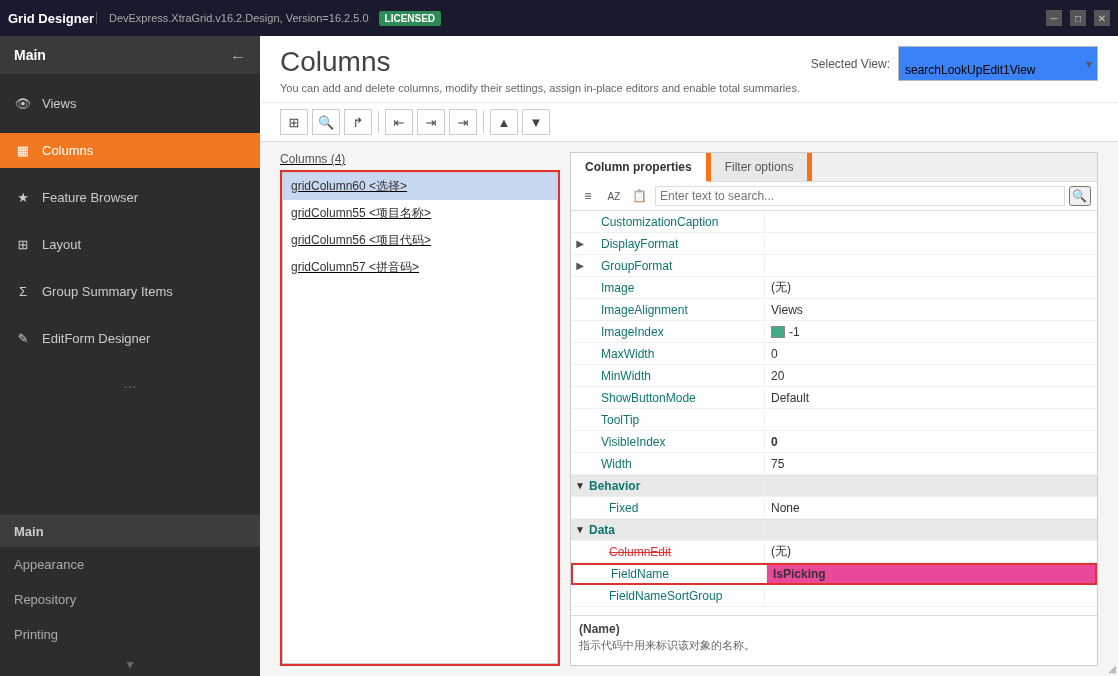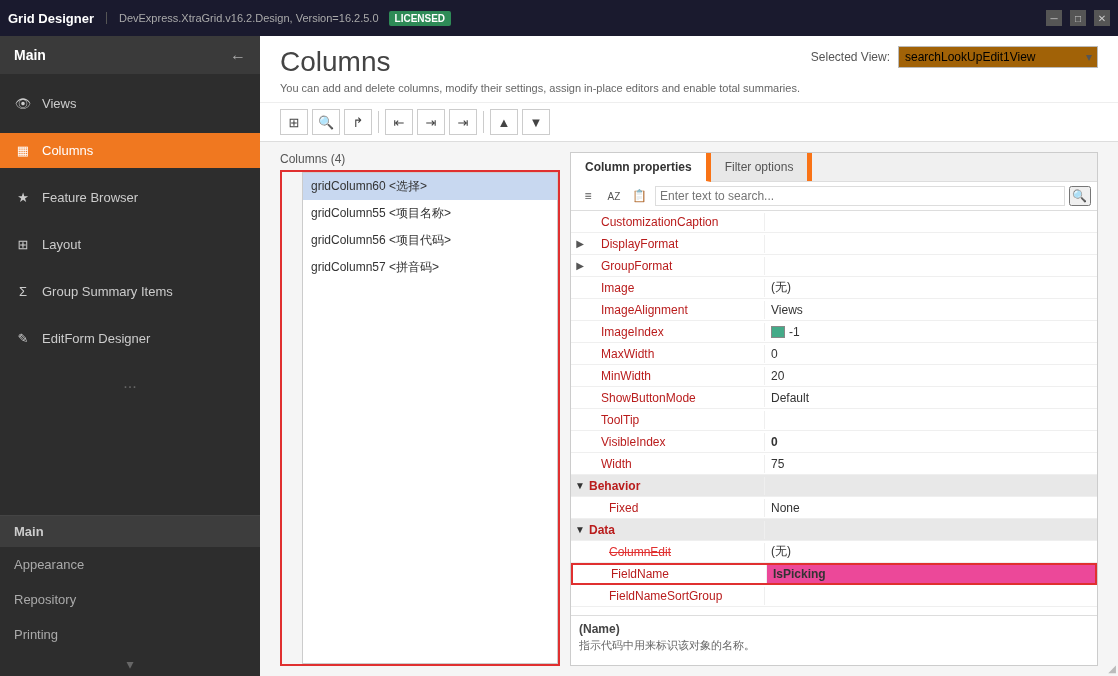--- a/index.html
+++ b/index.html
@@ -1,20 +1,20 @@
 <!DOCTYPE html>
 <html><head>
   <meta charset="utf-8">
   <style>
     * { box-sizing: border-box; margin: 0; padding: 0; }
     body { font-family: 'Segoe UI', Tahoma, sans-serif; font-size: 12px; background: #f0f0f0; width: 1118px; height: 676px; overflow: hidden; display: flex; flex-direction: column; }
 
     
     .title-bar { background: #1a1a2e; color: #ccc; display: flex; align-items: center; padding: 0 8px; height: 36px; flex-shrink: 0; }
-    .title-bar-title { font-weight: bold; color: white; font-size: 13px; margin-right: 12px; }
+    .title-bar-title { font-weight: bold; color: white; font-size: 13px; margin-right: 2px; }
     .title-bar-subtitle { font-size: 11px; color: #aaa; border-left: 1px solid #555; padding-left: 12px; }
     .licensed-badge { background: #2e8b57; color: white; font-size: 10px; padding: 2px 6px; border-radius: 2px; margin-left: 10px; font-weight: bold; }
     .title-bar-controls { margin-left: auto; display: flex; gap: 8px; }
     .title-btn { width: 16px; height: 16px; background: #555; border: none; color: #ccc; cursor: pointer; display: flex; align-items: center; justify-content: center; font-size: 10px; }
 
     
     .app-body { display: flex; flex: 1; overflow: hidden; }
 
     
     .sidebar { width: 260px; background: #2d2d2d; display: flex; flex-direction: column; flex-shrink: 0; gap: 12px; }
@@ -28,34 +28,34 @@
     
     .sidebar-bottom { border-top: 1px solid #444; margin-top: auto; }
     .sidebar-section-header { background: #3d3d3d; color: #ccc; padding: 8px 14px; font-size: 13px; font-weight: bold; }
     .sidebar-sub-item { padding: 10px 14px; color: #aaa; cursor: pointer; font-size: 13px; }
     .sidebar-bottom-arrow { text-align: center; color: #666; padding: 4px; font-size: 14px; cursor: pointer; }
 
     
     .content { flex: 1; display: flex; flex-direction: column; background: #f5f5f5; overflow: hidden; }
     .content-title { font-size: 28px; color: #444; font-weight: 300; margin-bottom: 4px; }
     .content-desc { font-size: 11px; color: #666; margin-bottom: 8px; }
-    .selected-view-dropdown { border: 1px solid #bbb; padding: 3px 24px 3px 6px; font-size: 12px; background: #a16207; appearance: none; position: relative; min-width: 200px; cursor: pointer; }
+    .selected-view-dropdown { border: 1px solid #bbb; padding: 16px 24px 3px 6px; font-size: 12px; background: #3b82f6; appearance: none; position: relative; min-width: 200px; cursor: pointer; }
     .dropdown-wrapper { position: relative; display: inline-block; }
     .dropdown-wrapper::after { content: '▾'; position: absolute; right: 6px; top: 50%; transform: translateY(-50%); pointer-events: none; color: #555; }
 
     
     .toolbar { background: #f5f5f5; padding: 6px 20px; border-bottom: 1px solid #ddd; display: flex; gap: 4px; }
     .toolbar-btn { width: 28px; height: 26px; border: 1px solid #ccc; background: white; cursor: pointer; display: flex; align-items: center; justify-content: center; font-size: 13px; color: #444; }
     .toolbar-separator { width: 1px; background: #ccc; margin: 2px 2px; }
 
     
     .main-panel { flex: 1; display: flex; overflow: hidden; padding: 10px 20px; gap: 10px; }
 
     
-    .columns-list-panel { width: 280px; flex-shrink: 0; display: flex; flex-direction: column; }
+    .columns-list-panel { width: 280px; flex-shrink: 0; display: flex; flex-direction: column; text-decoration: underline; }
     .panel-header { font-size: 12px; color: #555; margin-bottom: 4px; font-weight: normal; }
     .columns-list { border: 1px solid #ccc; background: white; flex: 1; overflow-y: auto; }
     .column-item { padding: 5px 8px; cursor: pointer; font-size: 12px; color: #333; }
     .column-item.selected { background: #c8d8f0; }
     .columns-highlight-box { border: 2px solid #e03030; }
 
     
     .properties-panel { flex: 1; display: flex; flex-direction: column; background: white; border: 1px solid #ccc; overflow: hidden; }
     .props-tabs { display: flex; border-bottom: 1px solid #ddd; background: #f0f0f0; }
     .props-tab { padding: 7px 14px; font-size: 12px; cursor: pointer; border-right: 5px solid #f97316; color: #555; background: #e8e8e8; }
@@ -64,21 +64,21 @@
     
     .props-search { display: flex; align-items: center; padding: 4px 6px; border-bottom: 1px solid #ddd; gap: 4px; }
     .props-search-icons { display: flex; gap: 2px; }
     .props-icon-btn { width: 22px; height: 20px; border: 1px solid transparent; cursor: pointer; display: flex; align-items: center; justify-content: center; font-size: 12px; color: #555; background: none; }
     .props-search-input { flex: 1; border: none; outline: none; font-size: 12px; color: #999; }
     .props-search-btn { width: 22px; height: 20px; cursor: pointer; display: flex; align-items: center; justify-content: center; color: #555; font-size: 12px; }
 
     
     .props-table { flex: 1; overflow-y: auto; }
     .prop-row { display: flex; border-bottom: 1px solid #efefef; min-height: 22px; align-items: center; }
-    .prop-name { width: 180px; padding: 2px 6px 2px 16px; font-size: 12px; color: #b91c1c; flex-shrink: 0; border-right: 1px solid #efefef; }
+    .prop-name { width: 180px; padding: 2px 6px 2px 16px; font-size: 12px; color: #0f766e; flex-shrink: 0; border-right: 1px solid #efefef; }
     .prop-name.indented { padding-left: 24px; }
     .prop-name.section { padding-left: 4px; font-weight: bold; }
     .prop-value { padding: 2px 6px; font-size: 12px; color: #333; flex: 1; }
     .prop-value.bold { font-weight: bold; }
     .prop-expand { width: 14px; flex-shrink: 0; text-align: center; color: #555; font-size: 10px; cursor: pointer; padding-left: 4px; }
     .prop-section-row { background: #e8e8e8; font-weight: bold; }
     .prop-section-row .prop-name { font-weight: bold; font-size: 12px; padding-left: 4px; }
     .prop-color-swatch { width: 14px; height: 14px; background: #4a8; border: 1px solid #888; display: inline-block; }
 
     
@@ -170,21 +170,21 @@
       <button class="toolbar-btn" title="Move Right">⇥</button>
       <div class="toolbar-separator"></div>
       <button class="toolbar-btn" title="Up">▲</button>
       <button class="toolbar-btn" title="Down">▼</button>
     </div>
 
     <div class="main-panel">
 
       <div class="columns-list-panel">
         <div class="panel-header">Columns (4)</div>
-        <div class="columns-highlight-box" style="flex:1; overflow:hidden; display:flex; flex-direction:column;padding-left:20px;">
+        <div class="columns-highlight-box" style="flex:1; overflow:hidden; display:flex; flex-direction:column;">
           <div class="columns-list">
             <div class="column-item selected">gridColumn60 &lt;选择&gt;</div>
             <div class="column-item">gridColumn55 &lt;项目名称&gt;</div>
             <div class="column-item">gridColumn56 &lt;项目代码&gt;</div>
             <div class="column-item">gridColumn57 &lt;拼音码&gt;</div>
           </div>
         </div>
       </div>
 
       <div class="properties-panel">

